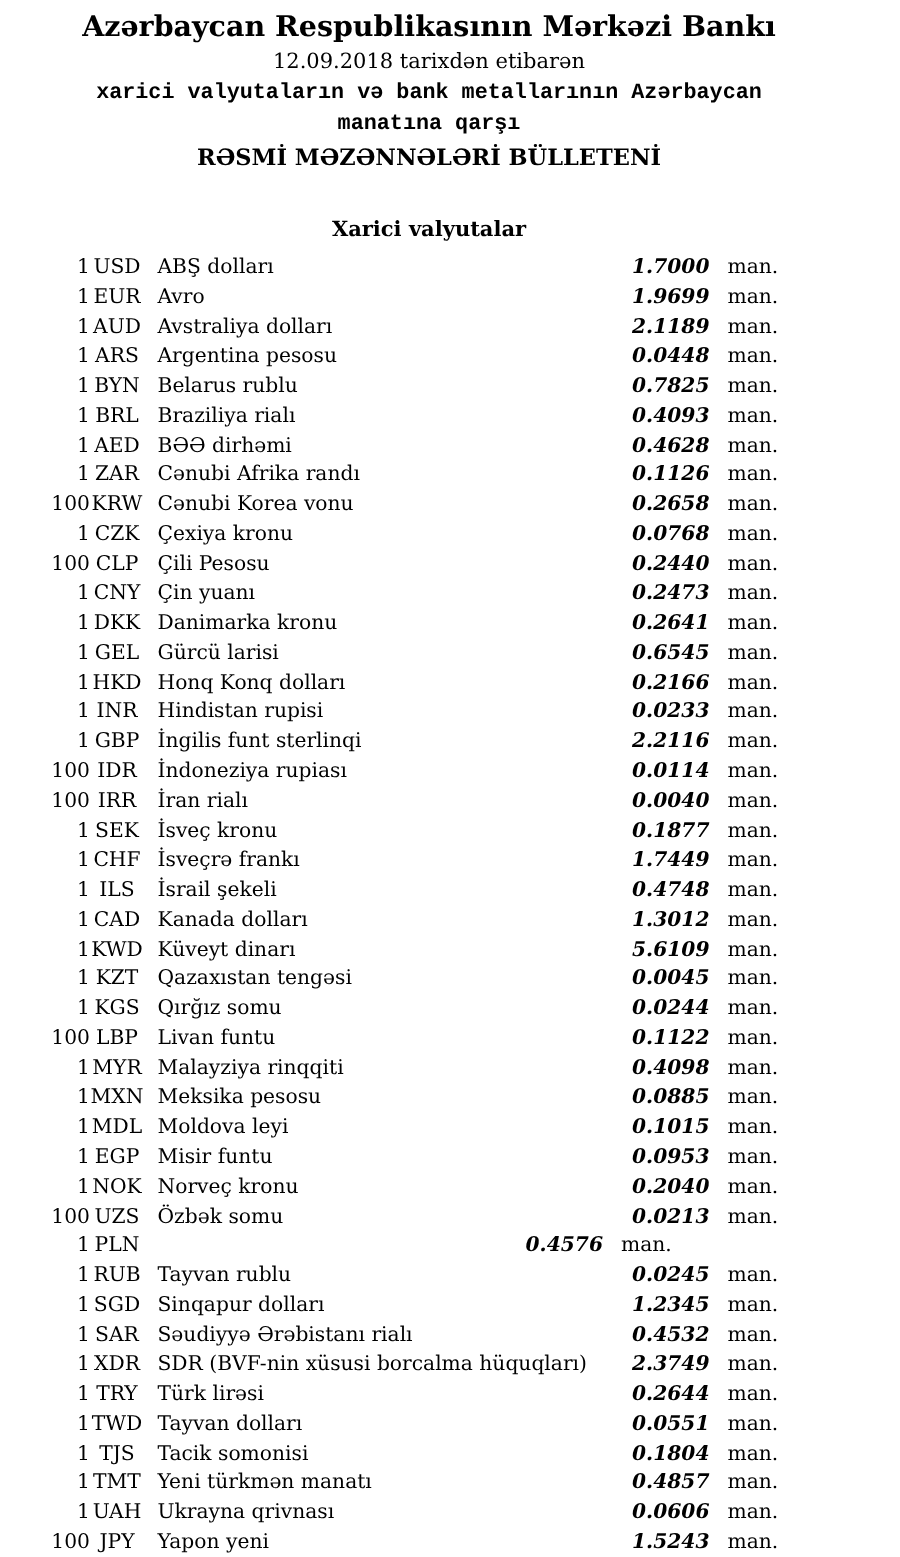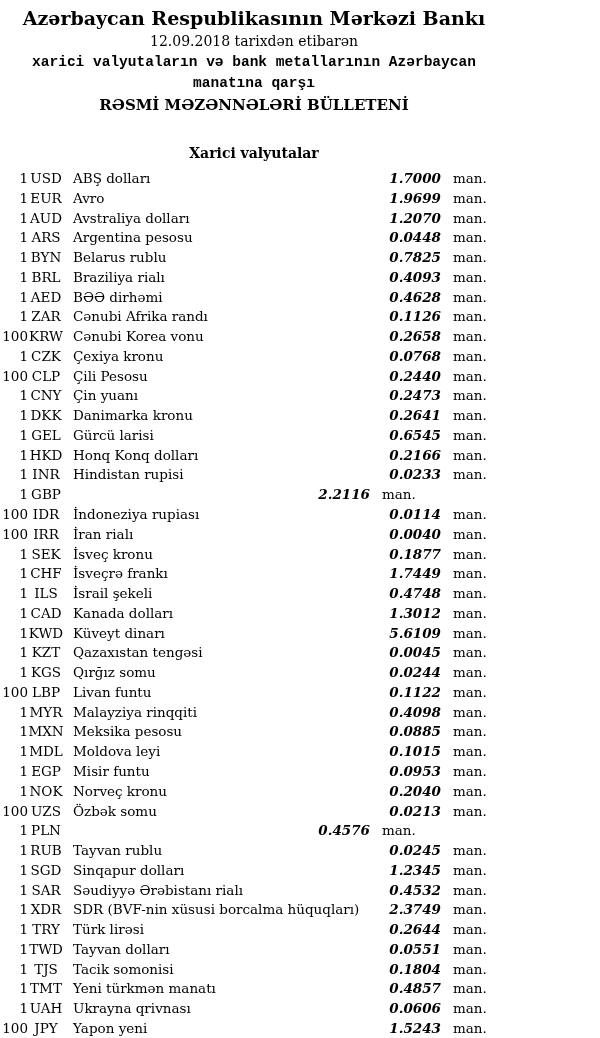--- a/index.html
+++ b/index.html
@@ -8,20 +8,21 @@
     background: #ffffff;
   }
   .page {
     position: relative;
     width: 508px;
     height: 1038px;
     background: #ffffff;
     color: #000000;
     font-family: "DejaVu Serif", "Liberation Serif", serif;
     overflow: hidden;
+    margin-left: 32px;
   }
   .header {
     text-align: center;
   }
   .title {
     padding-top: 5px;
     font-size: 19px;
     line-height: 26px;
     font-weight: bold;
   }
@@ -109,21 +110,21 @@
     <span class="cell-code">EUR</span>
     <span class="cell-name">Avro</span>
     <span class="cell-rate">1.9699</span>
     <span class="cell-unit">man.</span>
   </li>
 
   <li class="rate-row">
     <span class="cell-qty">1</span>
     <span class="cell-code">AUD</span>
     <span class="cell-name">Avstraliya dolları</span>
-    <span class="cell-rate">1.2070</span>
+    <span class="cell-rate">2.1189</span>
     <span class="cell-unit">man.</span>
   </li>
 
   <li class="rate-row">
     <span class="cell-qty">1</span>
     <span class="cell-code">ARS</span>
     <span class="cell-name">Argentina pesosu</span>
     <span class="cell-rate">0.0448</span>
     <span class="cell-unit">man.</span>
   </li>
@@ -220,20 +221,21 @@
     <span class="cell-qty">1</span>
     <span class="cell-code">INR</span>
     <span class="cell-name">Hindistan rupisi</span>
     <span class="cell-rate">0.0233</span>
     <span class="cell-unit">man.</span>
   </li>
 
   <li class="rate-row">
     <span class="cell-qty">1</span>
     <span class="cell-code">GBP</span>
+    <span class="cell-name">İngilis funt sterlinqi</span>
     <span class="cell-rate">2.2116</span>
     <span class="cell-unit">man.</span>
   </li>
 
   <li class="rate-row">
     <span class="cell-qty">100</span>
     <span class="cell-code">IDR</span>
     <span class="cell-name">İndoneziya rupiası</span>
     <span class="cell-rate">0.0114</span>
     <span class="cell-unit">man.</span>

